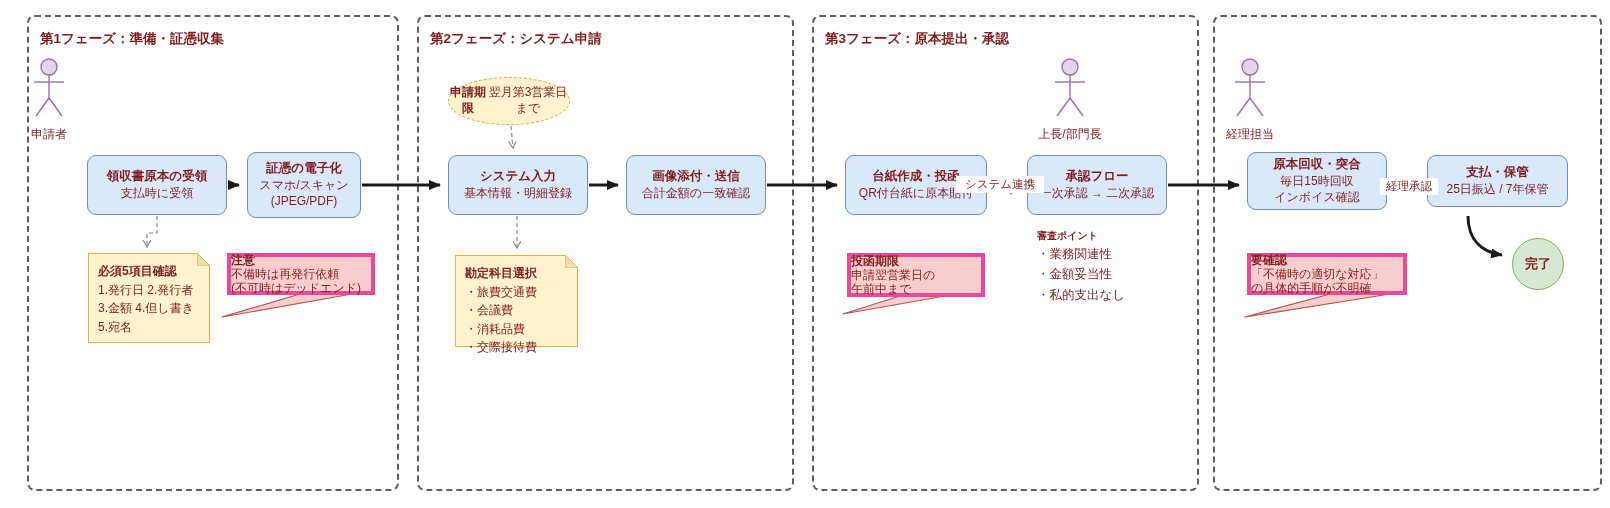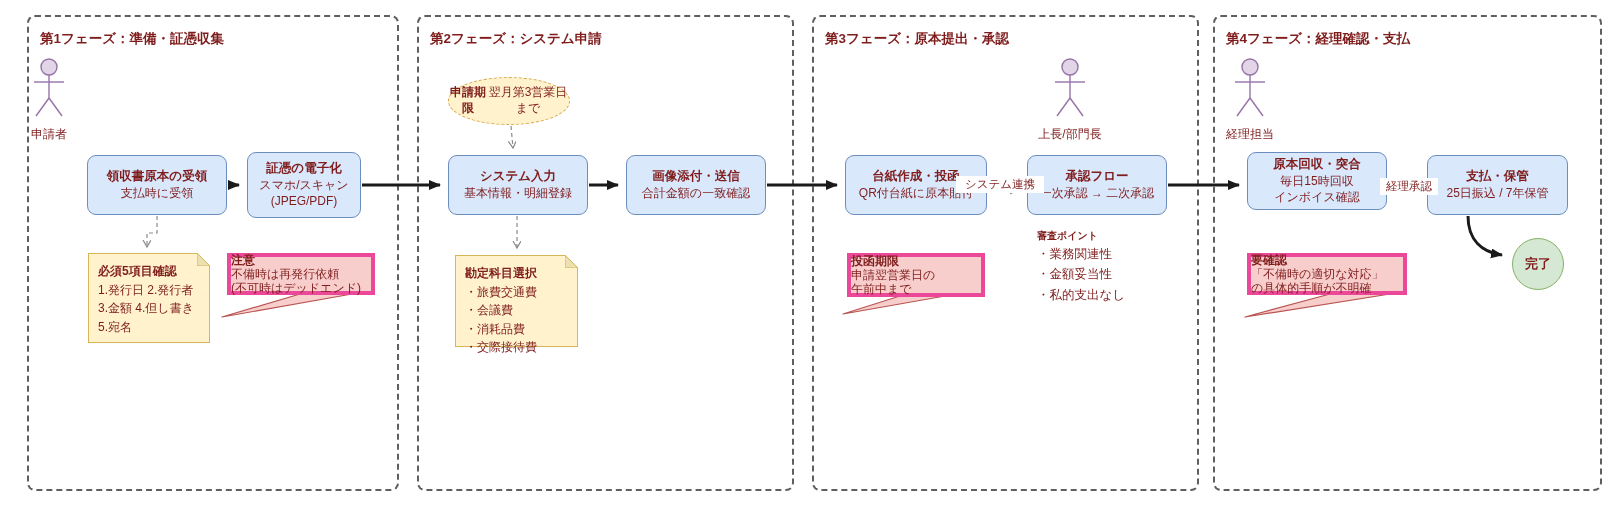--- a/index.html
+++ b/index.html
@@ -68,21 +68,20 @@
     <polyline points="157,216 157,233 147,233 147,247" fill="none" stroke="#8a8a8a" stroke-width="1.2" stroke-dasharray="4 3" marker-end="url(#mOpen)"></polyline>
     <line x1="511" y1="126" x2="513" y2="148" stroke="#8a8a8a" stroke-width="1.2" stroke-dasharray="4 3" marker-end="url(#mOpen)"></line>
     <line x1="517" y1="216" x2="517" y2="248" stroke="#8a8a8a" stroke-width="1.2" stroke-dasharray="4 3" marker-end="url(#mOpen)"></line>
     <line x1="991" y1="190" x2="1017" y2="190" stroke="#8a8a8a" stroke-width="1.2" stroke-dasharray="4 3" marker-end="url(#mOpen)"></line>
     <line x1="1391" y1="190" x2="1417" y2="190" stroke="#8a8a8a" stroke-width="1.2" stroke-dasharray="4 3" marker-end="url(#mOpen)"></line>
   </svg>
 
   <div class="ptitle" style="left:40px;top:30px;">第1フェーズ：準備・証憑収集</div>
   <div class="ptitle" style="left:430px;top:30px;">第2フェーズ：システム申請</div>
   <div class="ptitle" style="left:825px;top:30px;">第3フェーズ：原本提出・承認</div>
-  <div class="ptitle" style="left:1226px;top:30px;">第4フェーズ：経理確認・支払</div>
 
   <div class="actor" style="left:21px;top:58px;width:56px;">
     <svg width="40" height="62" viewBox="0 0 40 62">
       <g stroke="#9673a6" stroke-width="1.4" fill="none">
         <circle cx="20" cy="9" r="8" fill="#e1d5e7"></circle>
         <line x1="20" y1="17" x2="20" y2="40"></line>
           <line x1="5" y1="24" x2="35" y2="24"></line>
         <line x1="20" y1="40" x2="7" y2="58"></line>
           <line x1="20" y1="40" x2="33" y2="58"></line>
       </g>
@@ -186,21 +185,21 @@
     <span>・業務関連性</span>
     <span>・金額妥当性</span>
     <span>・私的支出なし</span>
   </div>
 
   <div class="pbox" style="left:1247px;top:152px;width:140px;height:58px;">
     <b>原本回収・突合</b>
     <span>毎日15時回収</span>
     <span>インボイス確認</span>
   </div>
-  <div class="pbox" style="left:1427px;top:155px;width:141px;height:60px;">
+  <div class="pbox" style="left:1427px;top:155px;width:141px;height:52px;">
     <b>支払・保管</b>
     <span>25日振込 / 7年保管</span>
   </div>
   <div class="edgelabel" style="left:1380px;top:178px;width:54px;">経理承認</div>
 
   <div class="callout" style="left:1247px;top:253px;width:160px;height:42px;">
     <b>要確認</b>
     <span>「不備時の適切な対応」</span>
     <span>の具体的手順が不明確</span>
   </div>

